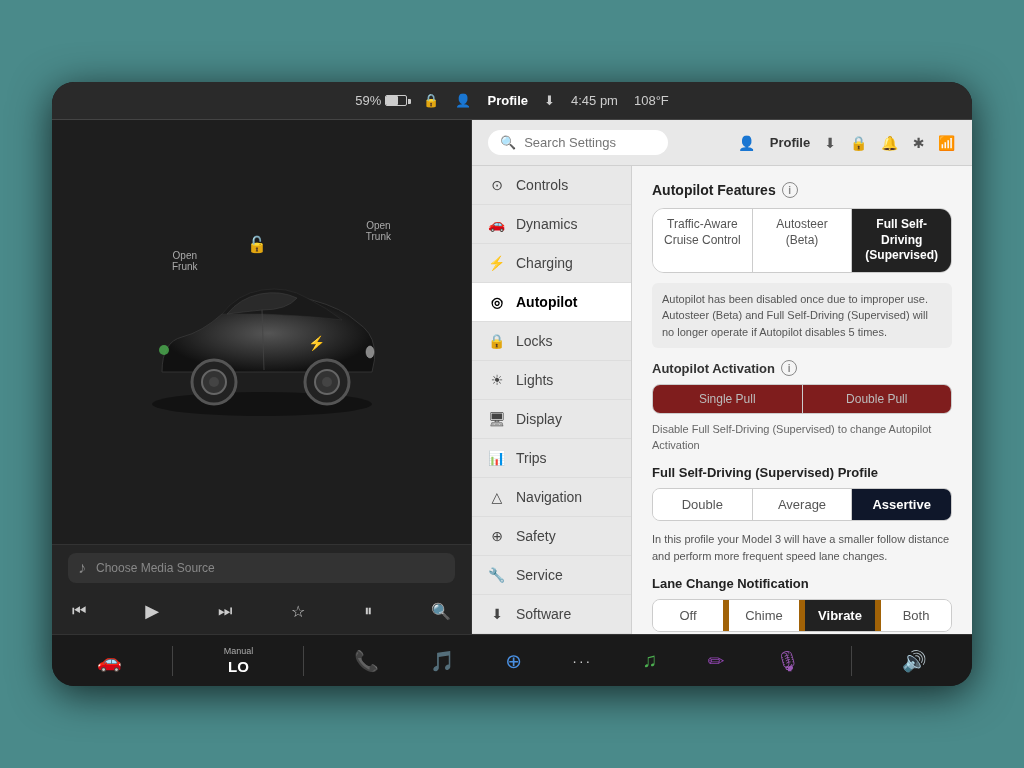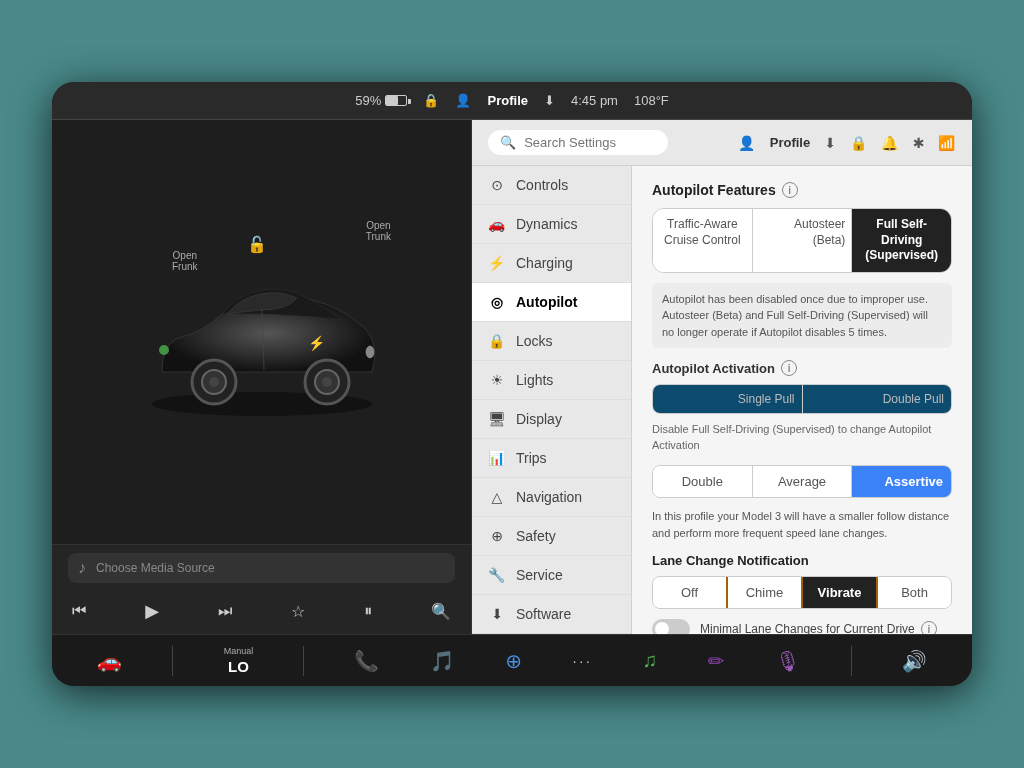--- a/index.html
+++ b/index.html
@@ -305,24 +305,24 @@
     .option-tabs {
       display: flex;
       border: 1.5px solid #ccc;
       border-radius: 8px;
       overflow: hidden;
       margin-bottom: 8px;
     }
     .option-tab {
       flex: 1;
       padding: 7px;
-      text-align: right;
+      text-align: center;
       font-size: 12px;
       color: #888;
-      background: #0c4a6e;
+      background: #7f1d1d;
       cursor: pointer;
       border-right: 1px solid #ccc;
     }
     .option-tab:last-child { border-right: none; }
     .option-tab.disabled { color: #bbb; }
 
     .small-note {
       font-size: 11px;
       color: #666;
       margin-bottom: 12px;
@@ -349,24 +349,23 @@
       padding: 8px;
       text-align: center;
       font-size: 13px;
       color: #555;
       background: #fff;
       cursor: pointer;
       border-right: 1px solid #ccc;
     }
     .profile-tab:last-child { border-right: none; }
     .profile-tab.active {
-      background: #3b82f6;
+      background: #0f172a;
       color: #fff;
       font-weight: 600;
-      text-align: right;
     }
 
     .profile-desc {
       font-size: 11px;
       color: #555;
       margin-bottom: 12px;
       line-height: 1.5;
     }
 
     
@@ -384,21 +383,21 @@
       margin-bottom: 10px;
     }
     .lane-tab {
       flex: 1;
       padding: 8px;
       text-align: center;
       font-size: 13px;
       color: #555;
       background: #fff;
       cursor: pointer;
-      border-right: 2px solid #a16207;
+      border-right: 6px solid #a16207;
     }
     .lane-tab:last-child { border-right: none; }
     .lane-tab.active {
       background: #222;
       color: #fff;
       font-weight: 600;
     }
 
     
     .toggle-row {
@@ -632,38 +631,39 @@
         <div class="settings-content">
 
           <div class="section-title">
             <span>Autopilot Features</span>
             <span class="info-icon">i</span>
           </div>
 
           <div class="feature-tabs">
             <div class="feature-tab" style="line-height:1.3;white-space:pre-line;">Traffic-Aware
 Cruise Control</div>
-            <div class="feature-tab" style="line-height:1.3;white-space:pre-line;text-align:right;">Autosteer
+            <div class="feature-tab" style="line-height:1.3;white-space:pre-line;">Autosteer
 (Beta)</div>
             <div class="feature-tab active" style="line-height:1.3;white-space:pre-line;">Full Self-Driving
 (Supervised)</div>
           </div>
 
           <div class="warning-text">Autopilot has been disabled once due to improper use. Autosteer (Beta) and Full Self-Driving (Supervised) will no longer operate if Autopilot disables 5 times.</div>
 
           <div class="subsection-title">
             <span>Autopilot Activation</span>
             <span class="info-icon">i</span>
           </div>
           <div class="option-tabs">
             <div class="option-tab disabled">Single Pull</div>
             <div class="option-tab disabled">Double Pull</div>
           </div>
           <div class="small-note">Disable Full Self-Driving (Supervised) to change Autopilot Activation</div>
 
+          <div class="profile-section-title">Full Self-Driving (Supervised) Profile</div>
           <div class="profile-tabs">
             <div class="profile-tab">Double</div>
             <div class="profile-tab">Average</div>
             <div class="profile-tab active">Assertive</div>
           </div>
           <div class="profile-desc">In this profile your Model 3 will have a smaller follow distance and perform more frequent speed lane changes.</div>
 
           <div class="lane-section-title">Lane Change Notification</div>
           <div class="lane-tabs">
             <div class="lane-tab">Off</div>

